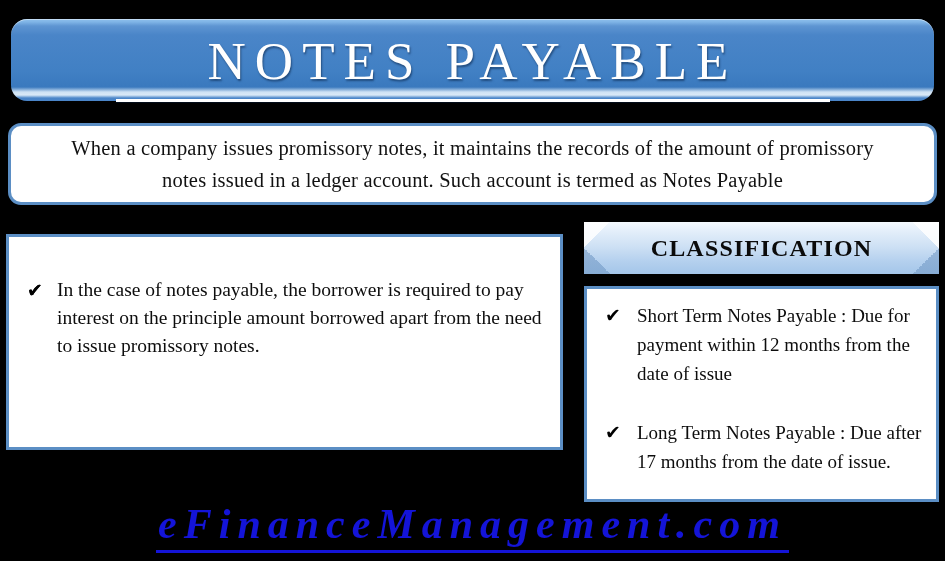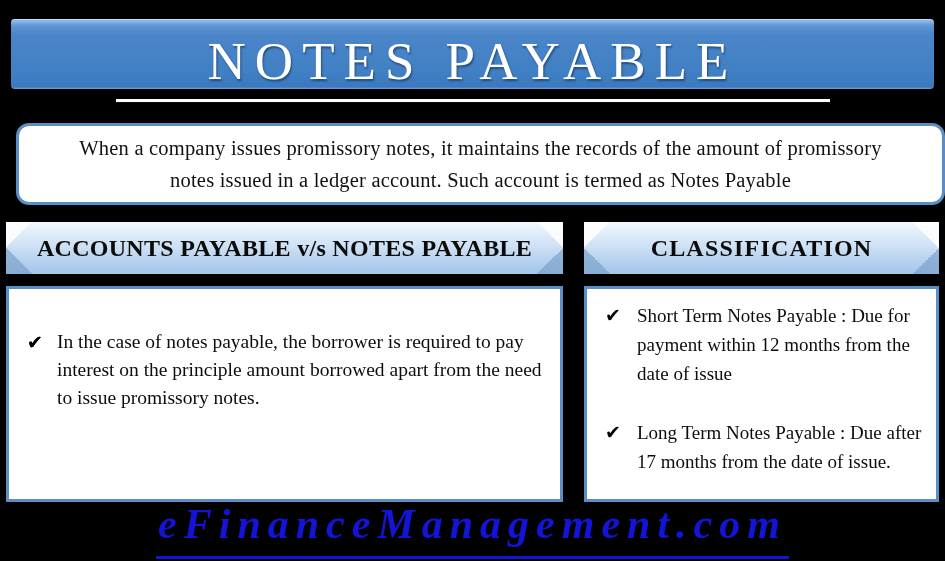--- a/index.html
+++ b/index.html
@@ -16,22 +16,22 @@
     overflow: hidden;
     font-family: "Liberation Serif", "DejaVu Serif", serif;
   }
 
   
   #title-bar {
     position: absolute;
     left: 11px;
     top: 19px;
     width: 923px;
-    height: 70px;
-    border-radius: 4px;
+    height: 82px;
+    border-radius: 16px;
     background: linear-gradient(to bottom,
         #8fc0ec 0px,
         #7fb4e6 3px,
         #5e95d2 7px,
         #4a85c8 16px,
         #4180c4 52px,
         #3a79be 68px,
         #cfe2f4 73px,
         #d9e9f7 76px,
         #4b86c9 79px,
@@ -72,21 +72,20 @@
     top: 123px;
     width: 929px;
     height: 82px;
     box-sizing: border-box;
     background: #ffffff;
     border: 3px solid #5b8ec4;
     border-radius: 13px;
     display: flex;
     align-items: center;
     justify-content: center;
-    margin-left: 8px;
   }
 
   #desc-text {
     width: 840px;
     text-align: center;
     color: #111111;
     font-size: 20.5px;
     line-height: 32px;
     letter-spacing: .2px;
   }
@@ -194,42 +193,39 @@
   }
   #footer-text {
     display: inline-block;
     color: #1414d8;
     font-size: 42px;
     line-height: 48px;
     font-weight: bold;
     font-style: italic;
     letter-spacing: 7px;
     border-bottom: 3px solid #1414d8;
-    padding: 0 2px 8px 2px;
+    padding: 0 2px 2px 2px;
     white-space: nowrap;
   }
 </style>
 </head>
 <body>
 
 <div id="page">
 
   <div id="title-bar">
     <div id="title-text">NOTES PAYABLE</div>
     <div id="title-underline"></div>
   </div>
 
   <div id="desc-box">
     <div id="desc-text">When a company issues promissory notes, it maintains the records of the amount of promissory notes issued in a ledger account. Such account is termed as Notes Payable</div>
   </div>
 
   <div class="column" id="col-left">
-    <div class="banner" id="banner-left">
-      <span class="banner-label">ACCOUNTS PAYABLE v/s NOTES PAYABLE</span>
-    </div>
     <div class="content-box" id="box-left">
       <ul class="bullets">
         <li>
           <span class="tick">✔</span>
         </li>
         <li>
           <span class="tick">✔</span>
           <span>In the case of notes payable, the borrower is required to pay interest on the principle amount borrowed apart from the need to issue promissory notes.</span>
         </li>
       </ul>

